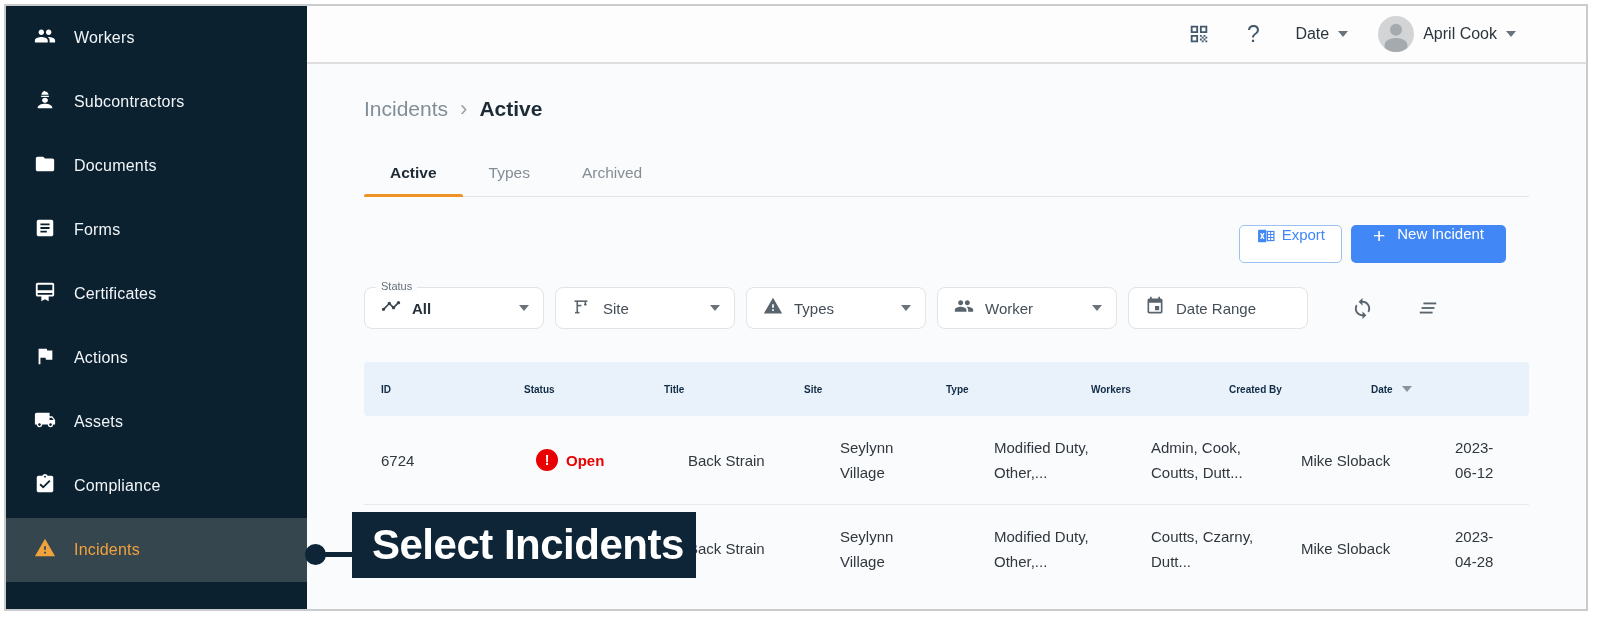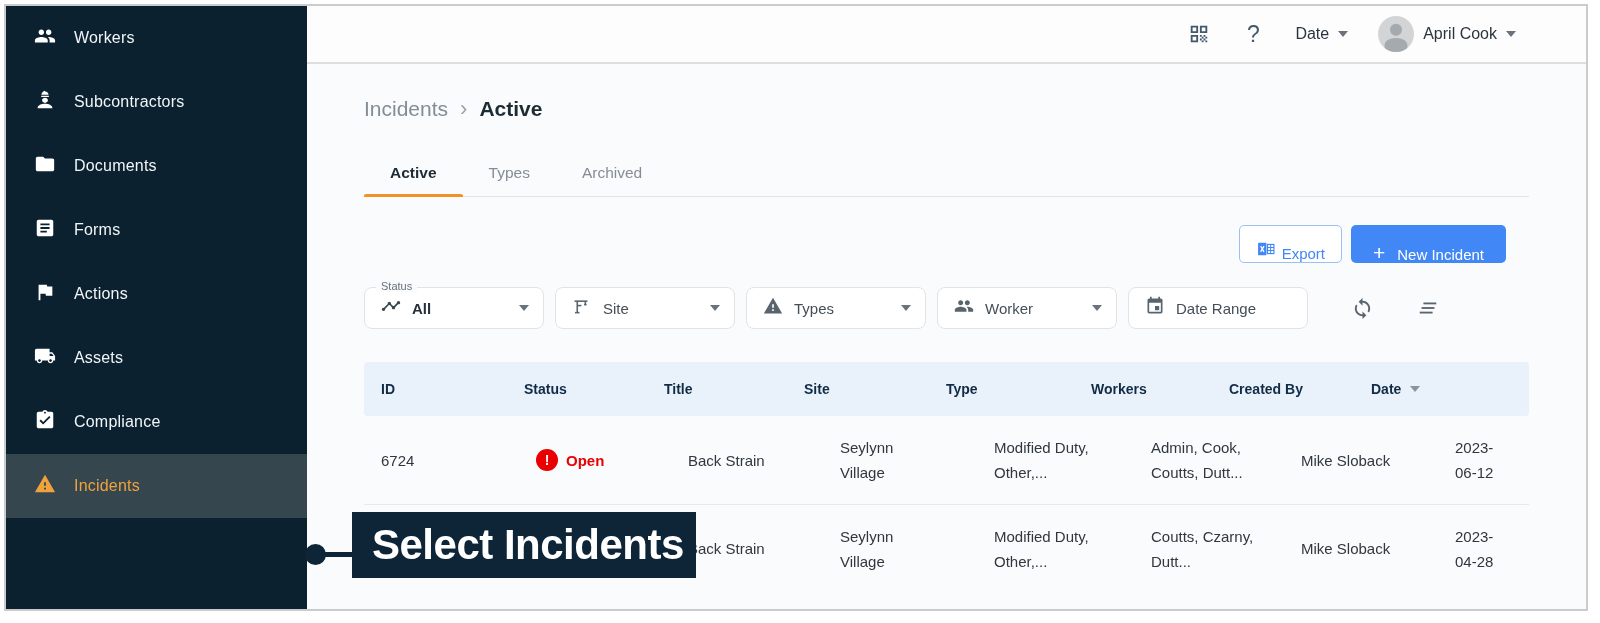--- a/index.html
+++ b/index.html
@@ -30,41 +30,41 @@
   .bc-parent { color:#828d96; cursor:pointer; }
   .bc-sep { color:#9aa3ab; font-size:22px; }
   .bc-current { color:#1d2b35; font-weight:600; }
 
   .tabs { margin-top:30px; display:flex; border-bottom:1px solid #e2e4e6; }
   .tab { padding:12px 26px 14px 26px; font-size:15.5px; font-weight:500; color:#858d94; position:relative; cursor:pointer; }
   .tab.active { color:#1d2b35; font-weight:700; }
   .tab.active::after { content:""; position:absolute; left:0; right:0; bottom:-1px; height:3px; background:#ef9326; border-radius:2px 2px 0 0; }
 
   .actions-row { margin-top:28px; display:flex; justify-content:flex-end; gap:9px; padding-right:23px; }
-  .btn { height:38px; border-radius:5px; display:flex; align-items:flex-end; cursor:pointer; font-size:15px; }
+  .btn { height:38px; border-radius:5px; display:flex; align-items:flex-start; cursor:pointer; font-size:15px; }
   .btn-export { background:#ffffff; border:1.5px solid #9cc0f2; color:#4187f5; padding:0 16px; gap:6px; font-weight:500; }
   .btn-primary { background:#4187f5; color:#ffffff; padding:0 22px; gap:12px; font-weight:500; }
   .plus-glyph { font-size:21px; font-weight:400; line-height:1; }
 
   .filters-row { margin-top:24px; display:flex; align-items:center; }
   .chip { position:relative; width:180px; height:42px; background:#ffffff; border:1px solid #e2e3e5; border-radius:8px; display:flex; align-items:center; padding:0 14px 0 16px; gap:11px; margin-right:11px; cursor:pointer; }
   .chip svg { width:20px; height:20px; flex:none; }
   .chip .chip-label { font-size:15px; color:#454e56; font-weight:500; flex:1; }
   .chip .chip-value { font-size:15px; color:#24303a; font-weight:600; flex:1; }
   .float-label { position:absolute; top:-8px; left:11px; font-size:11px; color:#67707a; background:#fafbfd; padding:0 5px; font-weight:400; }
   .caret { width:0; height:0; border-left:5.5px solid transparent; border-right:5.5px solid transparent; border-top:6.5px solid #6a737b; }
   .icon-btn { width:26px; height:26px; display:flex; align-items:center; justify-content:center; cursor:pointer; }
   .icon-btn.refresh { margin-left:30px; }
   .icon-btn.sortlist { margin-left:40px; }
 
   
   .table { margin-top:33px; }
   .t-row { display:grid; grid-template-columns:143px 140px 140px 142px 145px 138px 142px 1fr; padding-left:17px; align-items:center; }
   .t-head { height:54px; background:#e9f1fb; border-radius:4px; }
-  .t-head .h-cell { font-size:14px; font-weight:700; color:#122c46; display:flex; align-items:center; gap:9px; cursor:pointer; }
+  .t-head .h-cell { font-size:10px; font-weight:700; color:#122c46; display:flex; align-items:center; gap:9px; cursor:pointer; }
   .t-body { height:88px; font-size:15px; color:#30373d;gap:12px; }
   .t-body + .t-body { border-top:1px solid #e7e9eb; }
   .cell { line-height:25px; padding-right:14px; }
   .cell-site { max-width:82px; }
   .status-cell { display:flex; align-items:center; gap:8px; }
   .status-dot { width:22px; height:22px; border-radius:50%; background:#e90000; color:#ffffff; font-size:14px; font-weight:700; display:flex; align-items:center; justify-content:center; }
   .status-text { color:#e90000; font-weight:700; }
 
   
   .callout-dot { position:absolute; left:299px; top:538px; width:21px; height:21px; border-radius:50%; background:#0d2537; z-index:10; }
@@ -94,20 +94,26 @@
       <span><svg viewBox="0 0 24 24" fill="#ffffff">
             <path d="M10 4H4c-1.1 0-2 .9-2 2v12c0 1.1.9 2 2 2h16c1.1 0 2-.9 2-2V8c0-1.1-.9-2-2-2h-8l-2-2z"></path>
           </svg></span>
       <span class="lbl">Documents</span>
     </div>
     <div class="side-item">
       <span><svg viewBox="0 0 24 24" fill="#ffffff">
             <path d="M19 3H5c-1.1 0-2 .9-2 2v14c0 1.1.9 2 2 2h14c1.1 0 2-.9 2-2V5c0-1.1-.9-2-2-2zm-5 14H7v-2h7v2zm3-4H7v-2h10v2zm0-4H7V7h10v2z"></path>
           </svg></span>
       <span class="lbl">Forms</span>
+    </div>
+    <div class="side-item">
+      <span><svg viewBox="0 0 24 24" fill="#ffffff">
+            <path d="M20 2H4c-1.11 0-2 .89-2 2v11c0 1.11.89 2 2 2h4v5l4-2 4 2v-5h4c1.11 0 2-.89 2-2V4c0-1.11-.89-2-2-2zm0 13H4v-2h16v2zm0-5H4V4h16v6z"></path>
+          </svg></span>
+      <span class="lbl">Certificates</span>
     </div>
     <div class="side-item">
       <span><svg viewBox="0 0 24 24" fill="#ffffff">
             <path d="M14.4 6L14 4H5v17h2v-7h5.6l.4 2h7V6z"></path>
           </svg></span>
       <span class="lbl">Actions</span>
     </div>
     <div class="side-item">
       <span><svg viewBox="0 0 24 24" fill="#ffffff">
             <path d="M20 8h-3V4H3c-1.1 0-2 .9-2 2v11h2c0 1.66 1.34 3 3 3s3-1.34 3-3h6c0 1.66 1.34 3 3 3s3-1.34 3-3h2v-5l-3-4zM6 18.5c-.83 0-1.5-.67-1.5-1.5s.67-1.5 1.5-1.5 1.5.67 1.5 1.5-.67 1.5-1.5 1.5zm13.5-9l1.96 2.5H17V9.5h2.5zm-1.5 9c-.83 0-1.5-.67-1.5-1.5s.67-1.5 1.5-1.5 1.5.67 1.5 1.5-.67 1.5-1.5 1.5z"></path>

